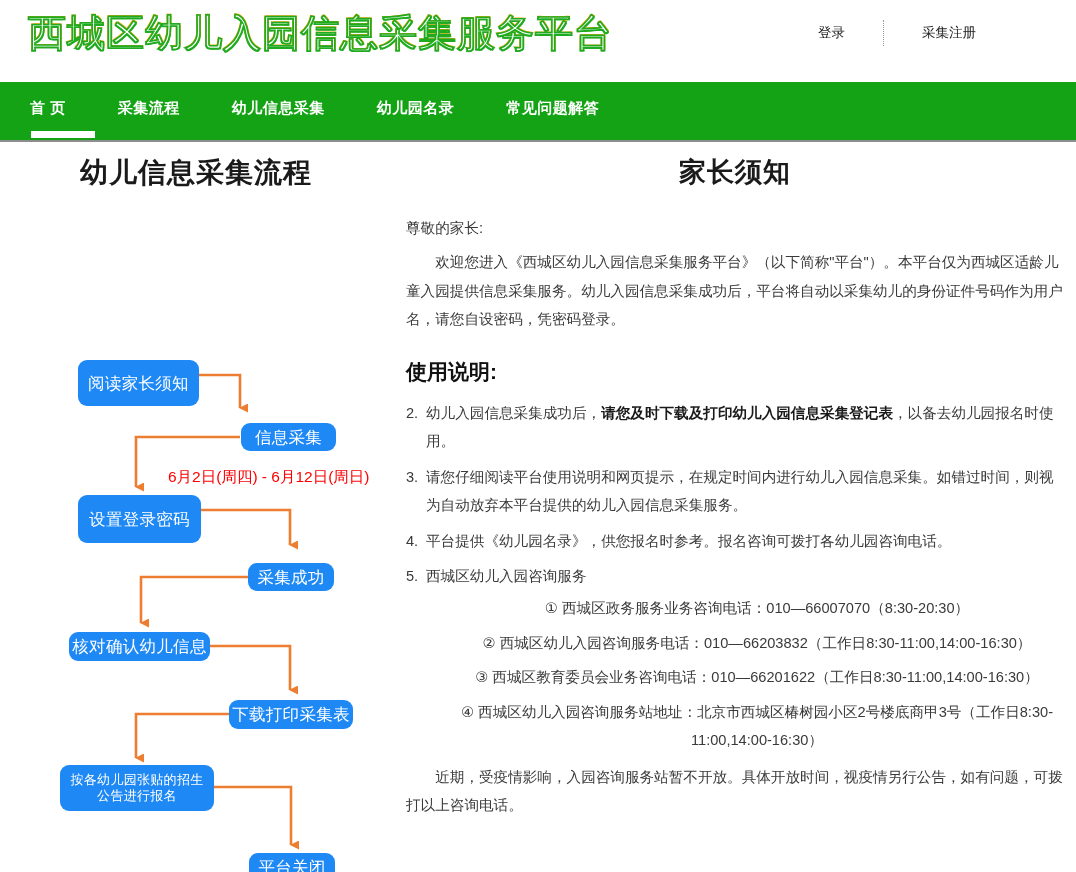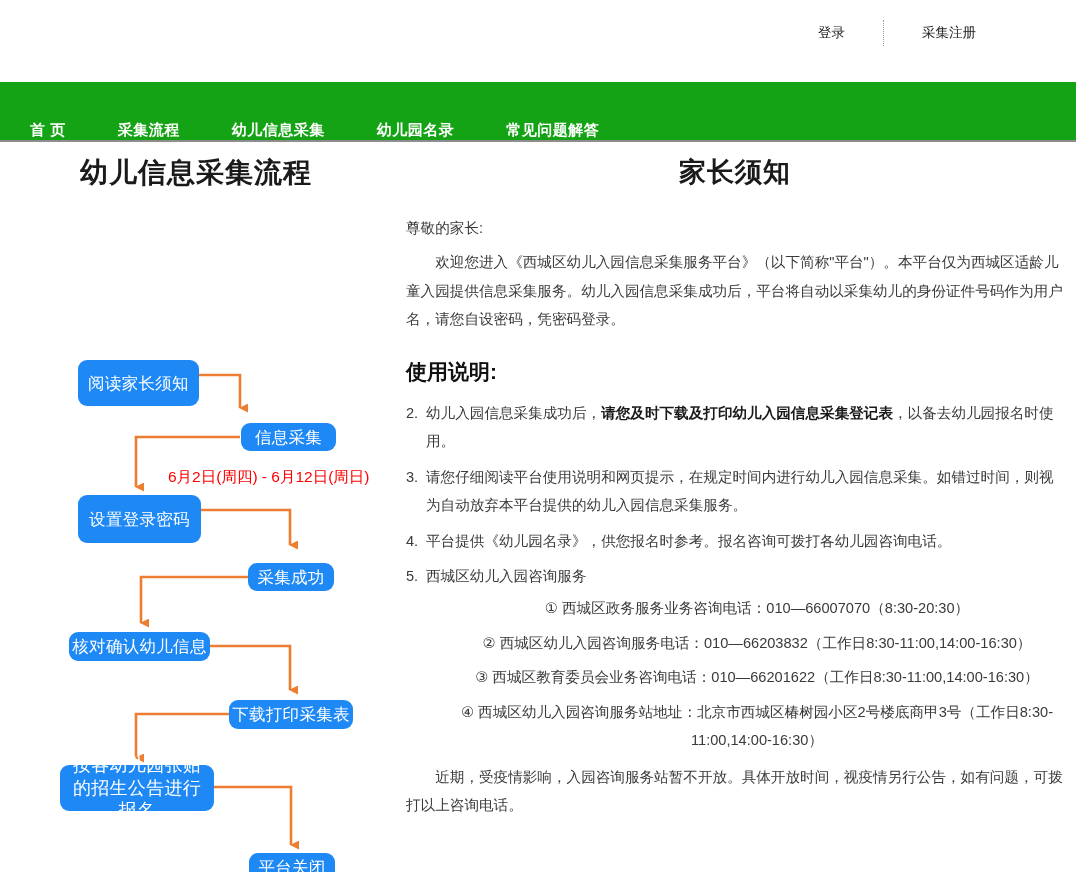--- a/index.html
+++ b/index.html
@@ -53,21 +53,21 @@
     height: 26px;
     border-left: 1px dotted #999;
   }
 
   
   .navbar {
     height: 60px;
     background: #14a314;
     border-bottom: 2px solid #8d8d8d;
     display: flex;
-    align-items: flex-end;
+    align-items: flex-start;
     padding-left: 30px;
     position: relative;
   }
   .nav-item {
     position: relative;
     color: #ffffff;
     font-size: 15px;
     font-weight: bold;
     padding: 17px 0 0 0;
     margin-right: 52px;
@@ -174,20 +174,21 @@
   .red  { color: #ee0000; font-weight: bold; }
   .bold { font-weight: bold; color: #1a1a1a; }
   .sub-list { list-style: none; margin: 4px 0 0 0; padding: 0; text-align: center; }
   .sub-list > li { margin: 0 0 6px 0; padding-left: 24px; text-indent: 0; }
   .tail-note { margin: 8px 0 0 0; text-indent: 2em; }
 </style>
 </head>
 <body>
 
 <div class="topbar">
+  <div class="brand-title">西城区幼儿入园信息采集服务平台</div>
   <div class="topbar-actions">
     <div class="topbar-link">登录</div>
     <div class="topbar-divider"></div>
     <div class="topbar-link">采集注册</div>
   </div>
 </div>
 
 <div class="navbar">
   <div class="nav-item active">
     <span>首 页</span>
@@ -259,21 +260,21 @@
     </div>
 
     <div class="fbox" style="left:69px;  top:490px; width:141px; height:29px;">
       <span>核对确认幼儿信息</span>
     </div>
 
     <div class="fbox" style="left:229px; top:558px; width:124px; height:29px;">
       <span>下载打印采集表</span>
     </div>
 
-    <div class="fbox two-line" style="left:60px; top:623px; width:154px; height:46px; font-size:18px;">
+    <div class="fbox two-line" style="left:60px; top:623px; width:154px; height:46px; font-size:13px;">
       <span>按各幼儿园张贴的招生公告进行报名</span>
     </div>
 
     <div class="fbox" style="left:249px; top:711px; width:86px; height:28px;">
       <span>平台关闭</span>
     </div>
 
   </div>
 
   <div class="notice-panel">

